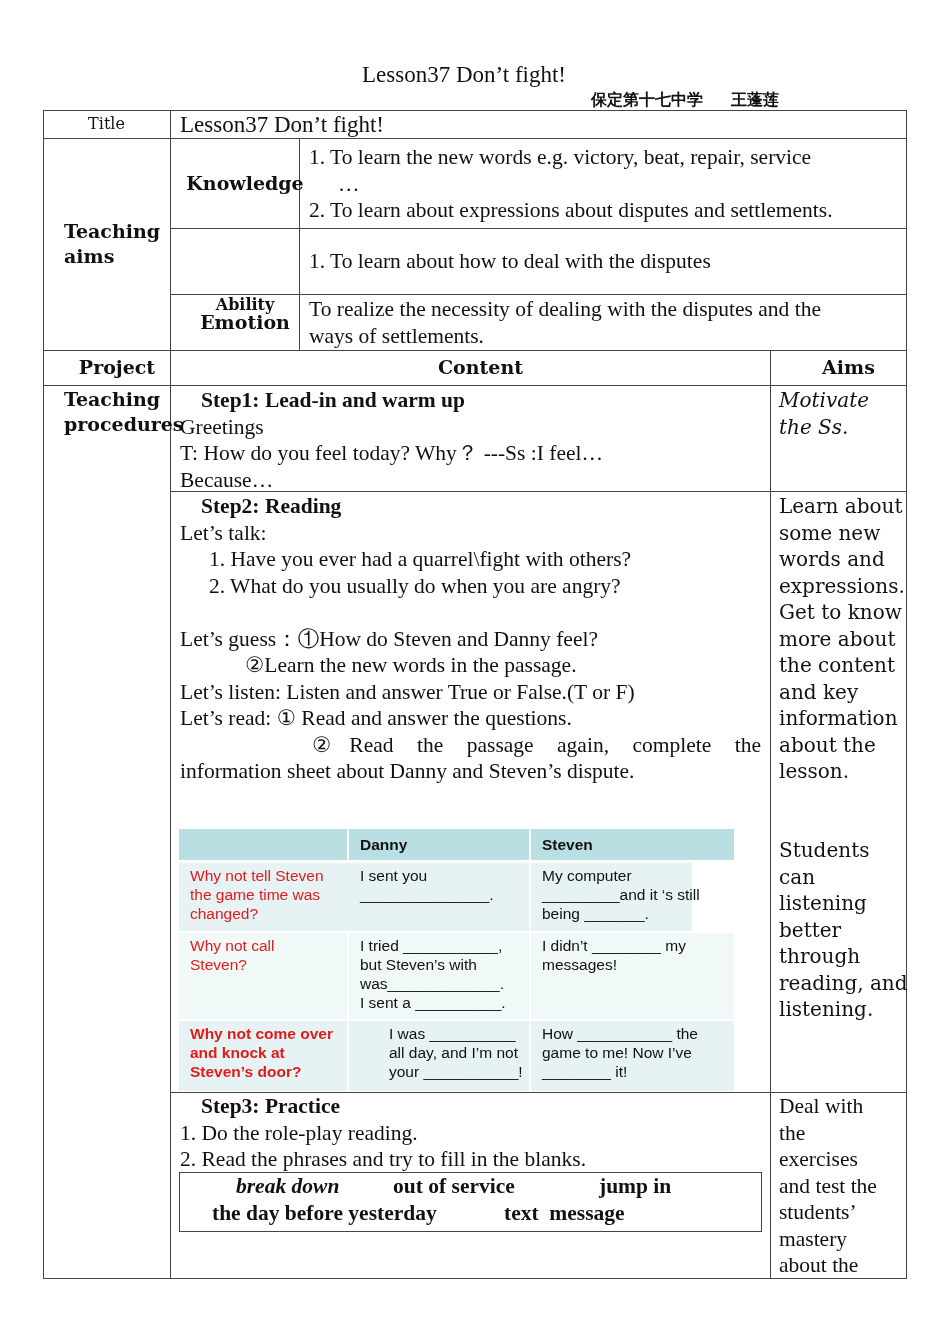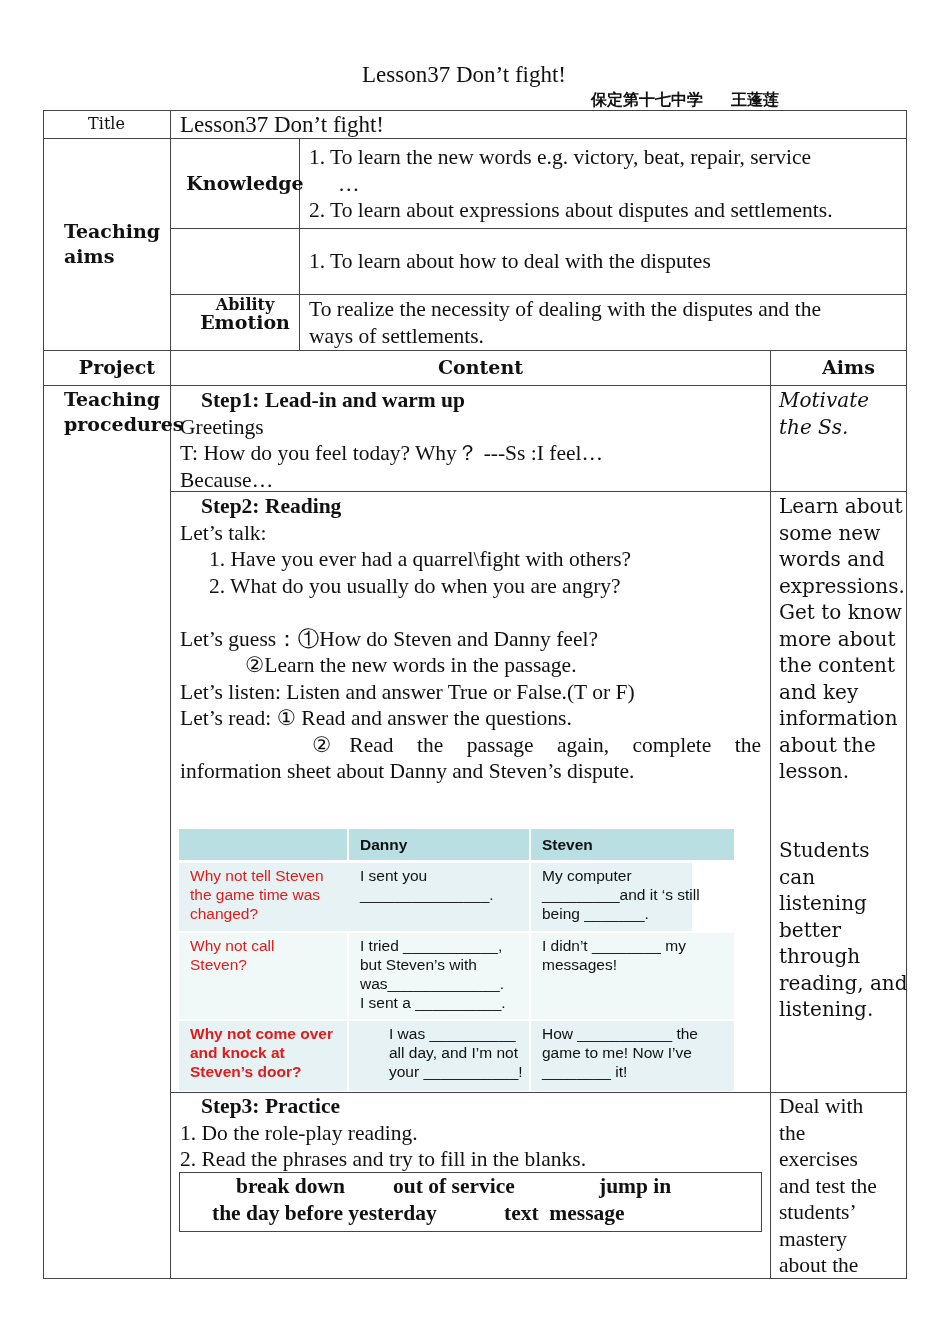--- a/index.html
+++ b/index.html
@@ -192,21 +192,21 @@
     <span class="line">________ it!</span>
   </div>
 </div>
 
 <div class="cell" style="left:180px; top:1093px;">
   <span class="line b">Step3: Practice</span>
   <span class="line">1. Do the role-play reading.</span>
   <span class="line">2. Read the phrases and try to fill in the blanks.</span>
 </div>
 <div class="phrase-box">
-  <span class="pl" style="left:56px; top:0px;">break down</span>
+  <span class="pl" style="left:56px; top:0px;font-style:italic;">break down</span>
   <span class="pl" style="left:213px; top:0px;">out of service</span>
   <span class="pl" style="left:390px; top:0px;margin-left:29px;">jump in</span>
   <span class="pl" style="left:32px; top:27px;">the day before yesterday</span>
   <span class="pl" style="left:324px; top:27px; white-space:pre;">text  message</span>
 </div>
 <div class="cell" style="left:779px; top:1093px;">
   <span class="line">Deal with</span>
   <span class="line">the</span>
   <span class="line">exercises</span>
   <span class="line">and test the</span>

